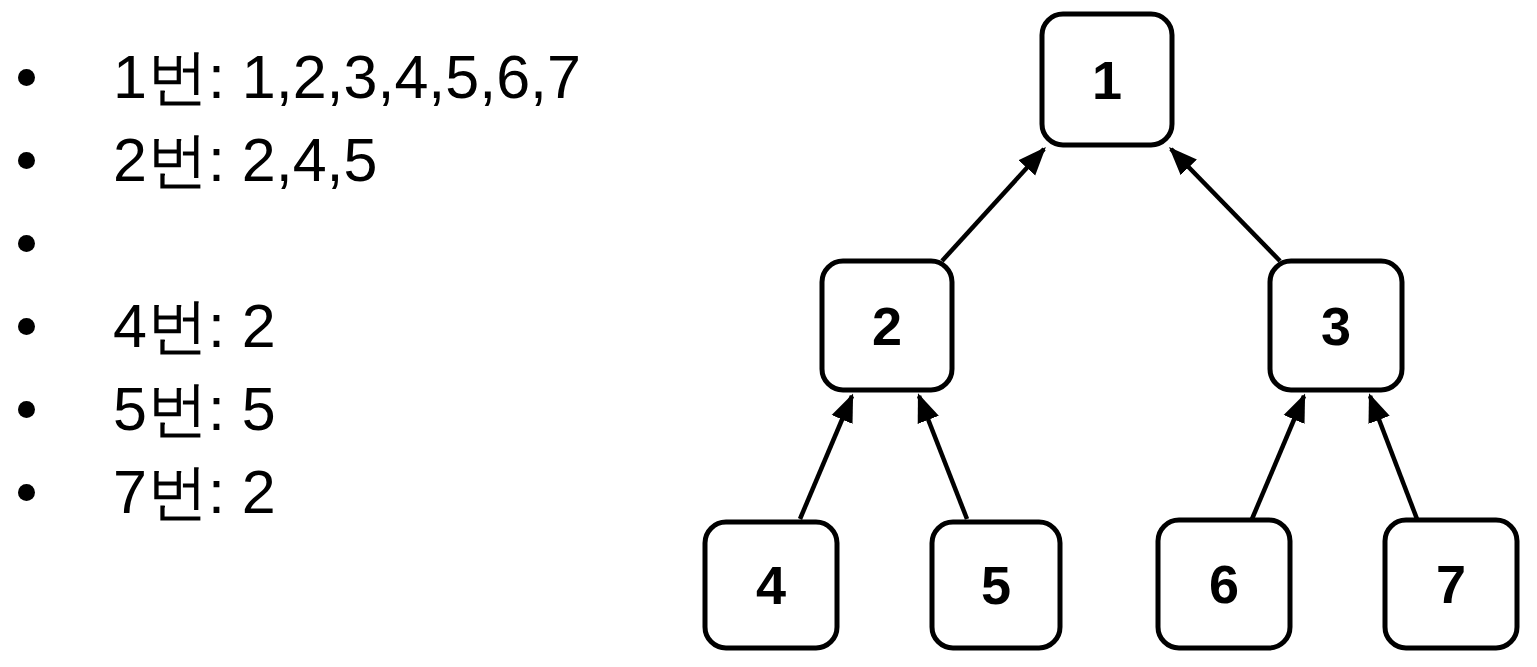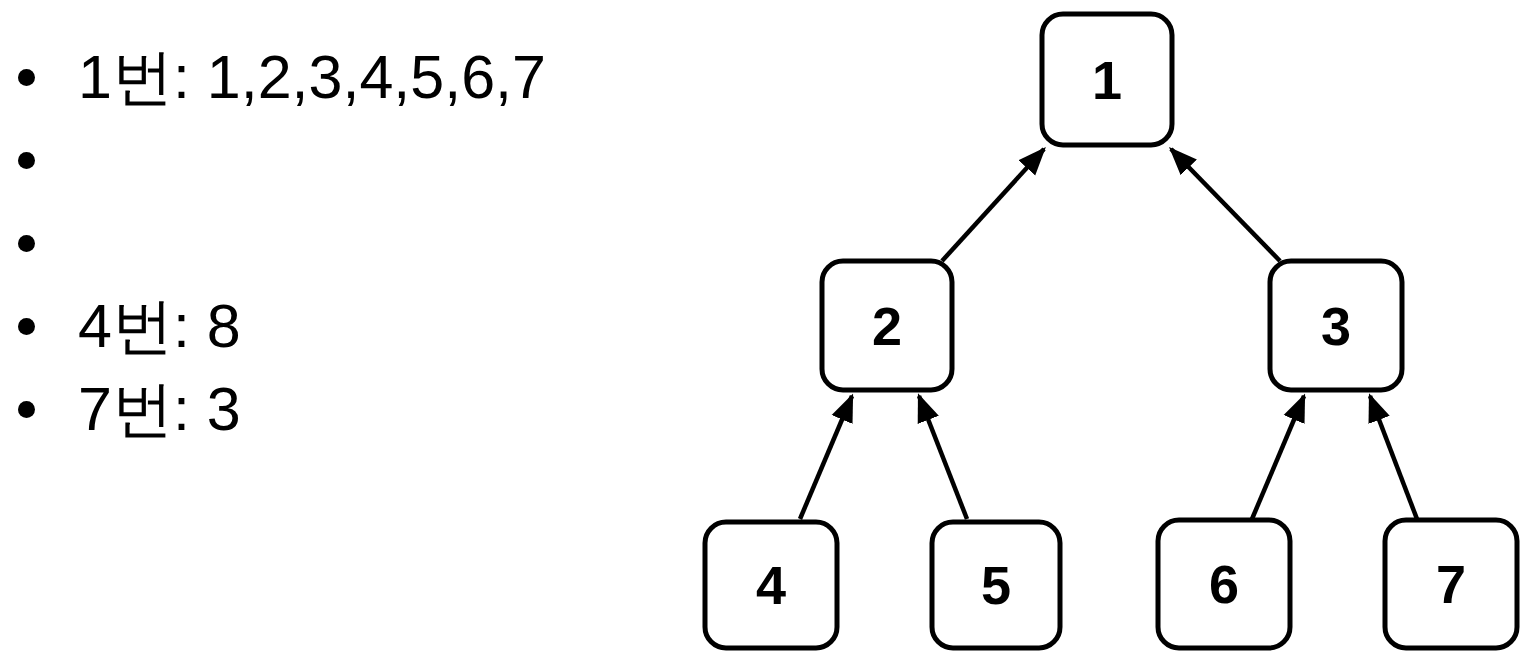--- a/index.html
+++ b/index.html
@@ -20,20 +20,21 @@
     list-style: none;
   }
   .legend-list li {
     display: flex;
     align-items: center;
     height: 83px;
     font-size: 61px;
     font-weight: 400;
     letter-spacing: 0px;
     white-space: pre;
+    gap: 35px;
   }
   .bullet {
     display: inline-block;
     width: 17px;
     height: 17px;
     border-radius: 50%;
     background: #000000;
     margin-left: 2px;
     margin-right: 43px;
     flex: 0 0 auto;
@@ -68,31 +69,36 @@
 
 <div class="slide">
 
   <ul class="legend-list">
     <li>
       <span class="bullet"></span>
       <span>1번: 1,2,3,4,5,6,7</span>
     </li>
     <li>
       <span class="bullet"></span>
+      <span>2번: 2,4,5</span>
     </li>
     <li>
       <span class="bullet"></span>
     </li>
     <li>
       <span class="bullet"></span>
-      <span>4번: 8</span>
+      <span>4번: 2</span>
     </li>
     <li>
       <span class="bullet"></span>
-      <span>7번: 3</span>
+      <span>5번: 5</span>
+    </li>
+    <li>
+      <span class="bullet"></span>
+      <span>7번: 2</span>
     </li>
   </ul>
 
   <svg class="tree-svg" viewBox="0 0 857 667">
     <defs>
       <marker id="arrowhead" viewBox="0 0 10 10" refX="9" refY="5" markerWidth="6.3" markerHeight="6.3" orient="auto">
         <path d="M 0 1 L 10 5 L 0 9 z" fill="#000000"></path>
       </marker>
     </defs>
 

